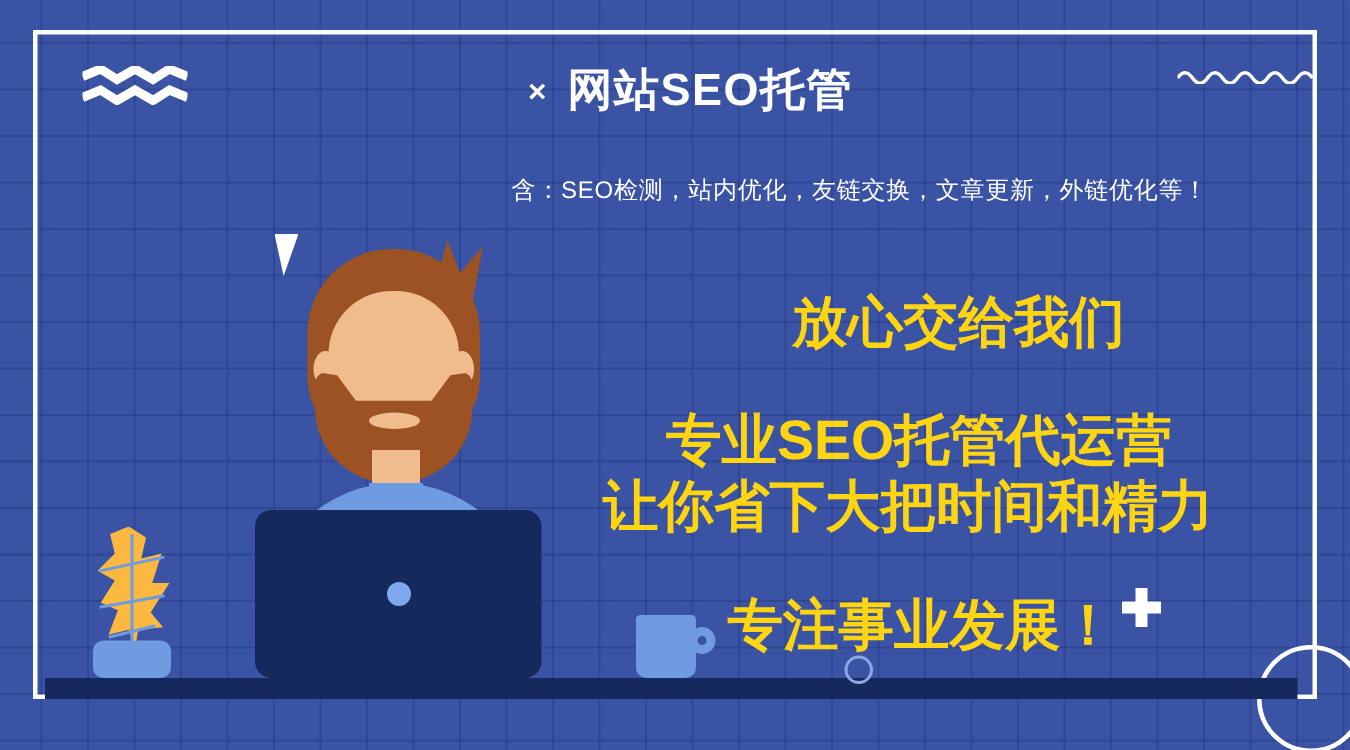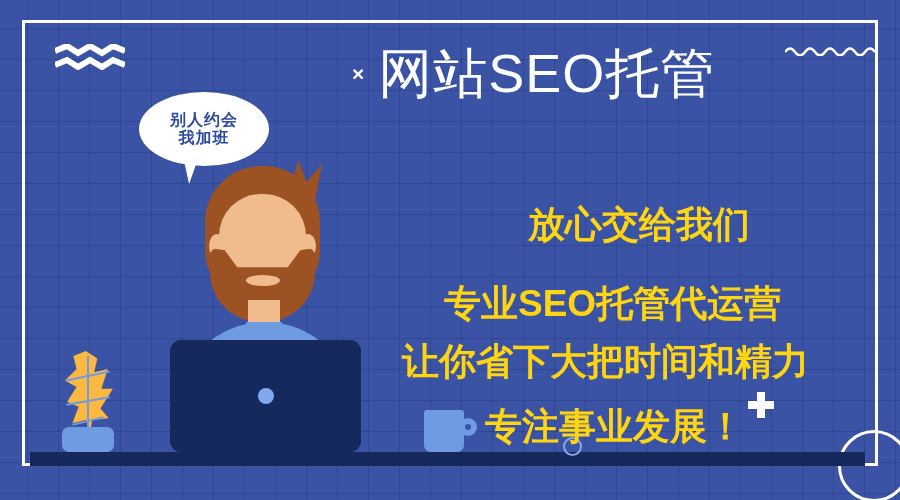--- a/index.html
+++ b/index.html
@@ -143,34 +143,34 @@
     position:absolute;left:563px;top:437px;width:19px;height:19px;
     border:2px solid #8aa8e8;border-radius:50%;box-sizing:border-box;
   }
 
   
   .title-row{
     position:absolute;left:352px;top:46px;display:flex;align-items:center;gap:14px;
   }
   .title-x{color:#ffffff;font-size:21px;font-weight:700;line-height:1;}
   .title{
-    color:#ffffff;font-size:54px;font-weight:400;letter-spacing:1px;line-height:1;
+    color:#ffffff;font-size:30px;font-weight:700;letter-spacing:1px;line-height:1;
     white-space:nowrap;
   }
   .subtitle{
     position:absolute;left:341px;top:117px;width:540px;
     color:#ffffff;font-size:16px;font-weight:400;letter-spacing:.5px;white-space:nowrap;
   }
   .ylines{position:absolute;left:400px;top:190px;width:460px;}
   .yline{
-    color:#ffd411;font-weight:700;white-space:nowrap;line-height:1;margin-top:10px;
+    color:#ffd411;font-weight:700;white-space:nowrap;line-height:1;
   }
   .yl1{position:absolute;left:128px;top:6px;font-size:37px;}
   .yl2{position:absolute;left:44px;top:85px;font-size:37px;}
-  .yl3{position:absolute;left:2px;top:143px;font-size:37px;}
+  .yl3{position:absolute;left:2px;top:129px;font-size:37px;}
   .yl4{position:absolute;left:85px;top:208px;font-size:37px;}
 </style>
 </head>
 <body>
 
 <div id="poster">
 
   <div class="frame"></div>
   <div class="corner-circle"></div>
 
@@ -190,24 +190,20 @@
     <div class="ear-r"></div>
     <div class="face"></div>
     <div class="beard"></div>
     <div class="mouth"></div>
     <div class="neck"></div>
     <div class="shirt"></div>
     <div class="collar"></div>
   </div>
 
   <div class="bubble-tail2"></div>
-  <div class="bubble">
-    <span>别人约会</span>
-    <span>我加班</span>
-  </div>
 
   <div class="laptop"></div>
   <div class="laptop-logo"></div>
 
   <div class="leaf"></div>
   <div class="leaf-vein"></div>
   <div class="leaf-v1"></div>
   <div class="leaf-v2"></div>
   <div class="leaf-v3"></div>
   <div class="pot"></div>
@@ -218,20 +214,21 @@
   <div class="desk"></div>
 
   <div class="plus"></div>
   <div class="small-circle"></div>
 
   <div class="title-row">
     <span class="title-x">×</span>
     <span class="title">网站SEO托管</span>
   </div>
 
+  <div class="subtitle">含：SEO检测，站内优化，友链交换，文章更新，外链优化等！</div>
 
   <div class="ylines">
     <div class="yline yl1">放心交给我们</div>
     <div class="yline yl2">专业SEO托管代运营</div>
     <div class="yline yl3">让你省下大把时间和精力</div>
     <div class="yline yl4">专注事业发展！</div>
   </div>
 
 </div>
 

